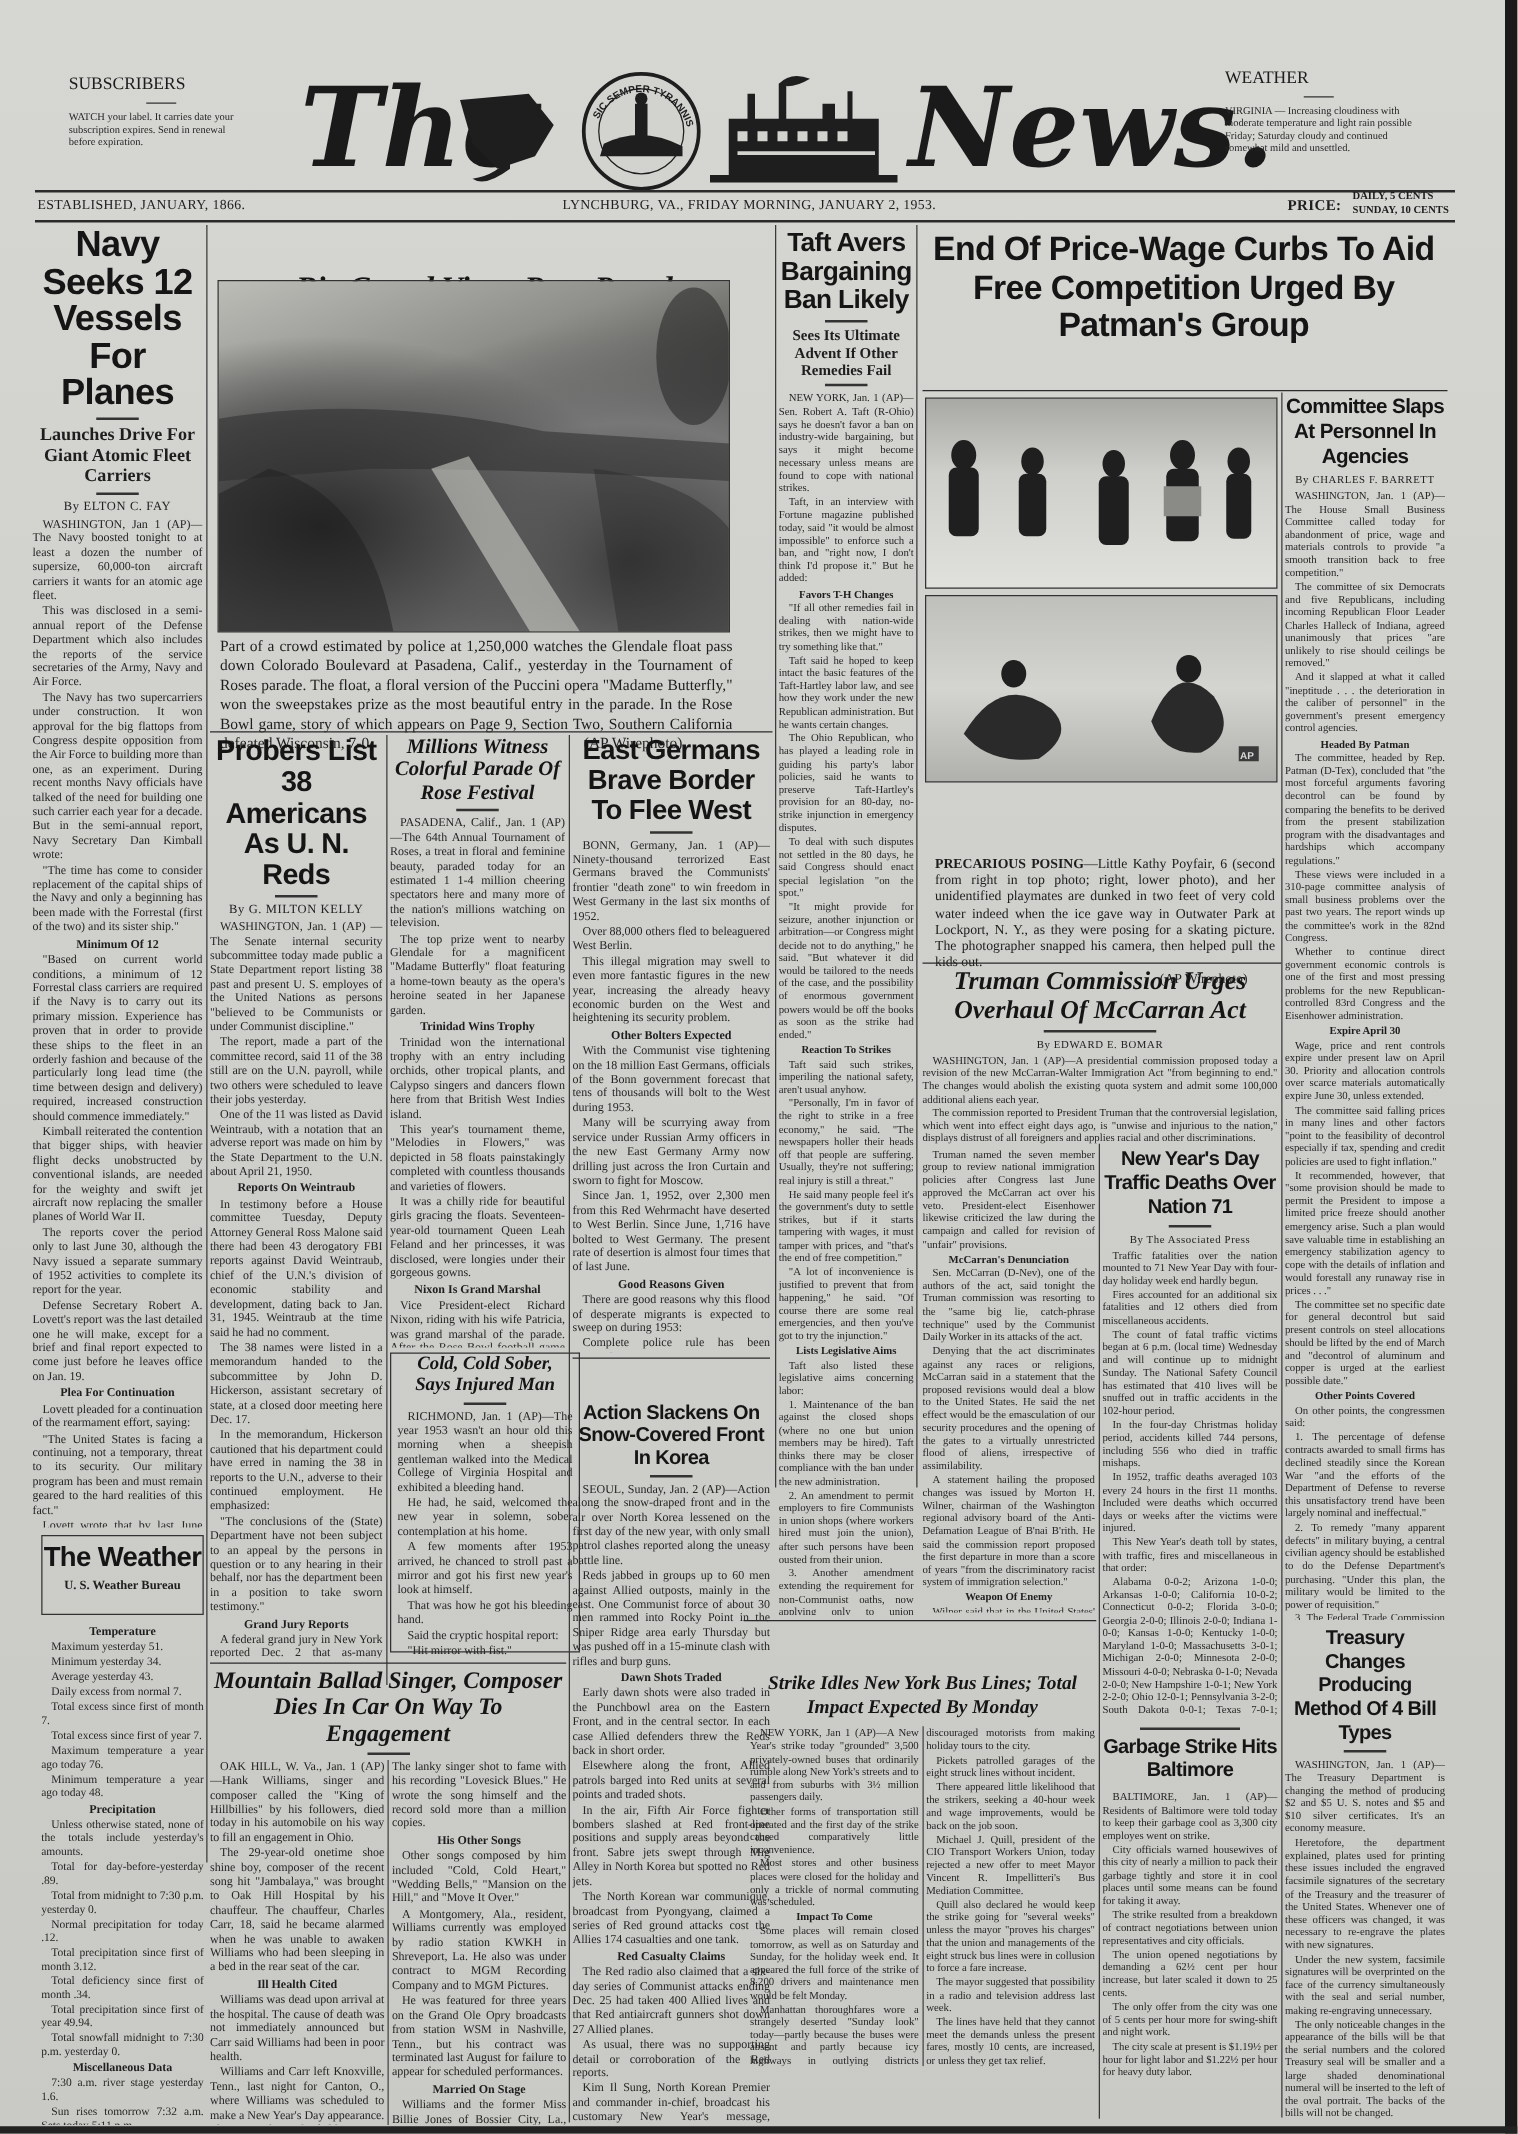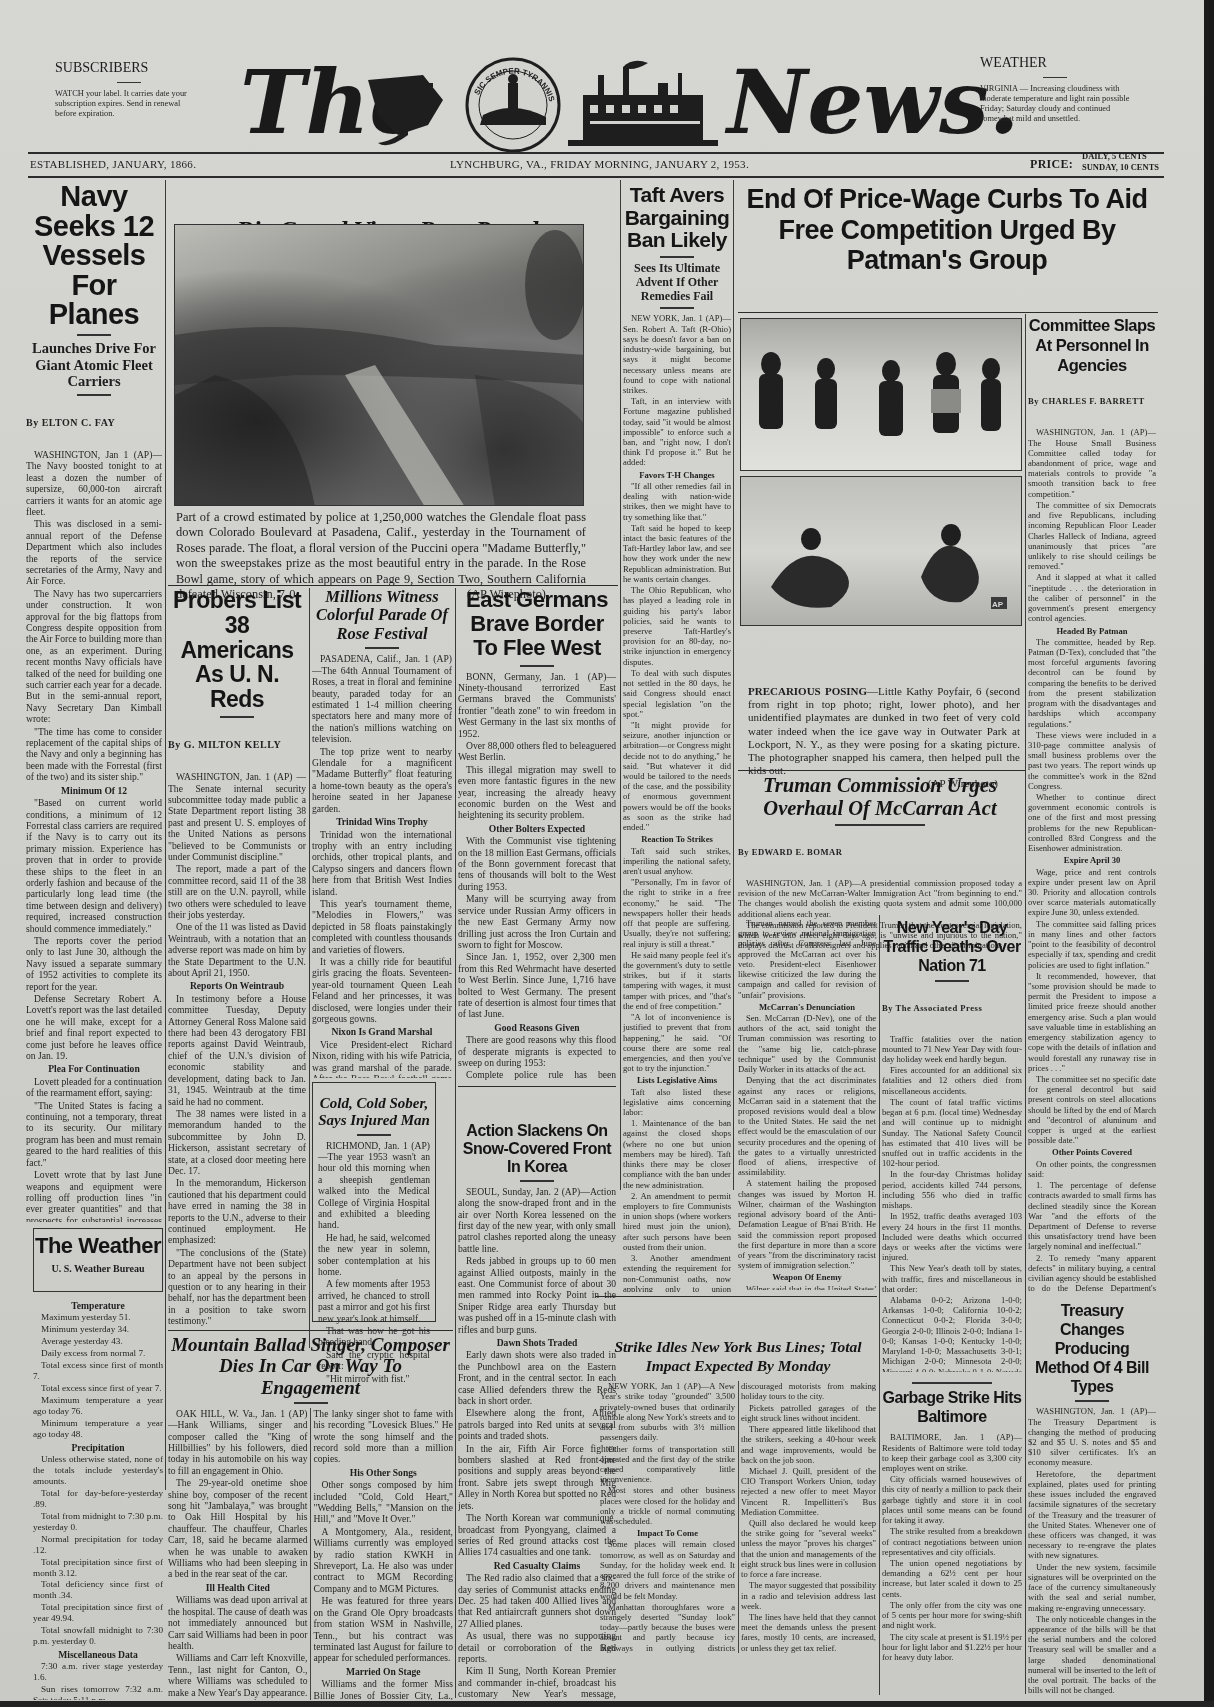--- a/index.html
+++ b/index.html
@@ -9,21 +9,21 @@
     background: linear-gradient(180deg, #d6d6d3 0%, #cdcdca 60%, #c9c9c5 100%); }
   .right-edge { position: absolute; right: 0; top: 0; width: 10px; height: 1707px; background: #1a1a1a; }
   .bottom-edge { position: absolute; left: 0; bottom: 0; width: 1214px; height: 6px; background: #222; }
   .abs { position: absolute; }
   .rule { position: absolute; background: #2b2b2b; }
   .vrule { position: absolute; width: 1px; background: #3a3a3a; }
   .hl { font-family: "Liberation Serif", serif; font-weight: bold; line-height: 1.02; text-align: center; color: #151515; }
   .hl-it { font-style: italic; }
   .cond { font-family: "Liberation Sans", sans-serif; font-weight: bold; letter-spacing: -0.5px; }
   .deck { font-family: "Liberation Serif", serif; font-weight: bold; text-align: center; color: #1e1e1e; line-height: 1.15; }
-  .byline { font-family: "Liberation Serif", serif; font-weight: bold; font-size: 10px; text-align: left; letter-spacing: 0.5px; color: #222; margin: 21px 0; }
+  .byline { font-family: "Liberation Serif", serif; font-weight: normal; font-size: 10px; text-align: center; letter-spacing: 0.5px; color: #222; margin: 3px 0; }
   .body { font-family: "Liberation Serif", serif; font-size: 9.6px; line-height: 1.19; text-align: justify; color: #262626; }
   .body p { text-indent: 8px; margin-bottom: 1px; }
   .sub { font-family: "Liberation Serif", serif; font-weight: bold; font-size: 9.6px; text-align: center; margin: 2px 0 1px; color: #1e1e1e; }
   .dash { width: 34px; height: 2px; background: #333; margin: 4px auto; }
   .photo { position: absolute; overflow: hidden; border: 1px solid #333; }
   .caption { font-family: "Liberation Serif", serif; font-size: 12.4px; line-height: 1.24; text-align: justify; color: #1d1d1d; }
   .box { position: absolute; border: 1px solid #333; }
   
   .mast-the, .mast-news { position: absolute; font-family: "DejaVu Serif", serif; font-weight: bold; color: #1a1a1a; font-style: italic; }
   .corner-title { font-family: "Liberation Serif", serif; font-weight: normal; font-size: 14px; text-align: left; }
@@ -109,20 +109,21 @@
     <div class="deck" style="font-size:14.5px;">Launches Drive For Giant Atomic Fleet Carriers</div>
     <div class="dash"></div>
     <div class="byline">By ELTON C. FAY</div>
     <div class="body">
       <p>WASHINGTON, Jan 1 (AP)—The Navy boosted tonight to at least a dozen the number of supersize, 60,000-ton aircraft carriers it wants for an atomic age fleet.</p>
       <p>This was disclosed in a semi-annual report of the Defense Department which also includes the reports of the service secretaries of the Army, Navy and Air Force.</p>
       <p>The Navy has two supercarriers under construction. It won approval for the big flattops from Congress despite opposition from the Air Force to building more than one, as an experiment. During recent months Navy officials have talked of the need for building one such carrier each year for a decade. But in the semi-annual report, Navy Secretary Dan Kimball wrote:</p>
       <p>"The time has come to consider replacement of the capital ships of the Navy and only a beginning has been made with the Forrestal (first of the two) and its sister ship."</p>
       <div class="sub">Minimum Of 12</div>
       <p>"Based on current world conditions, a minimum of 12 Forrestal class carriers are required if the Navy is to carry out its primary mission. Experience has proven that in order to provide these ships to the fleet in an orderly fashion and because of the particularly long lead time (the time between design and delivery) required, increased construction should commence immediately."</p>
+      <p>Kimball reiterated the contention that bigger ships, with heavier flight decks unobstructed by conventional islands, are needed for the weighty and swift jet aircraft now replacing the smaller planes of World War II.</p>
       <p>The reports cover the period only to last June 30, although the Navy issued a separate summary of 1952 activities to complete its report for the year.</p>
       <p>Defense Secretary Robert A. Lovett's report was the last detailed one he will make, except for a brief and final report expected to come just before he leaves office on Jan. 19.</p>
       <div class="sub">Plea For Continuation</div>
       <p>Lovett pleaded for a continuation of the rearmament effort, saying:</p>
       <p>"The United States is facing a continuing, not a temporary, threat to its security. Our military program has been and must remain geared to the hard realities of this fact."</p>
       <p>Lovett wrote that by last June weapons and equipment were rolling off production lines "in ever greater quantities" and that prospects for substantial increases were good "except for delays resulting from the steel strike then in progress. Then, sounding a hopeful note for the rearmament program, he said:</p>
 
     </div>
   </div>
 
@@ -203,21 +204,21 @@
       <div class="sub">Trinidad Wins Trophy</div>
       <p>Trinidad won the international trophy with an entry including orchids, other tropical plants, and Calypso singers and dancers flown here from that British West Indies island.</p>
       <p>This year's tournament theme, "Melodies in Flowers," was depicted in 58 floats painstakingly completed with countless thousands and varieties of flowers.</p>
       <p>It was a chilly ride for beautiful girls gracing the floats. Seventeen-year-old tournament Queen Leah Feland and her princesses, it was disclosed, were longies under their gorgeous gowns.</p>
       <div class="sub">Nixon Is Grand Marshal</div>
       <p>Vice President-elect Richard Nixon, riding with his wife Patricia, was grand marshal of the parade. After the Rose Bowl football game later today, they planned to fly to Washington.</p>
 
     </div>
   </div>
 
-  <div class="box" style="left:312px;top:1082px;width:124px;height:240px;padding:12px 5px;">
+  <div class="box" style="left:312px;top:1082px;width:152px;height:240px;padding:0 5px;">
     <div class="hl hl-it" style="font-size:15px;line-height:1.15;">Cold, Cold Sober, Says Injured Man</div>
     <div class="dash"></div>
     <div class="body">
       <p>RICHMOND, Jan. 1 (AP)—The year 1953 wasn't an hour old this morning when a sheepish gentleman walked into the Medical College of Virginia Hospital and exhibited a bleeding hand.</p>
       <p>He had, he said, welcomed the new year in solemn, sober contemplation at his home.</p>
       <p>A few moments after 1953 arrived, he chanced to stroll past a mirror and got his first new year's look at himself.</p>
       <p>That was how he got his bleeding hand.</p>
       <p>Said the cryptic hospital report:</p>
       <p>"Hit mirror with fist."</p>
     </div>

